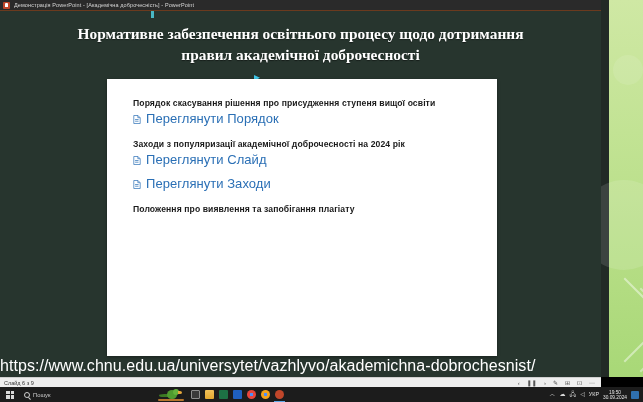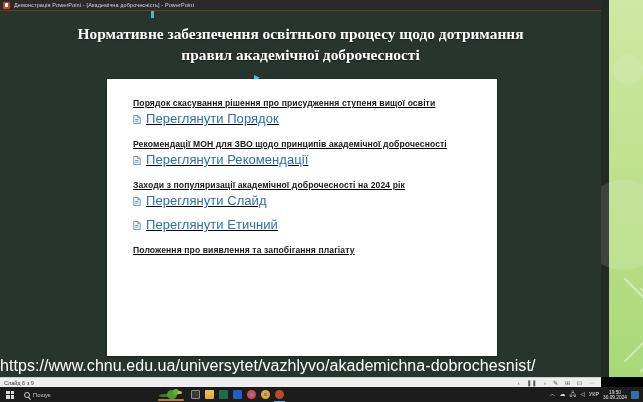--- a/index.html
+++ b/index.html
@@ -119,21 +119,21 @@
   
   .card {
     position: absolute;
     left: 107px; top: 68px;
     width: 390px; height: 277px;
     background: #ffffff;
     box-shadow: 0 1px 3px rgba(0,0,0,0.35);
     padding: 18px 0 0 0;
     overflow: hidden;
   }
-  .doc-list { padding: 0 0 0 26px; text-decoration: underline; }
+  .doc-list { padding: 0 0 0 26px; }
   .doc-item { margin-bottom: 14px; }
   .doc-item:last-child { margin-bottom: 8px; }
   .doc-heading {
     color: #1a1a1a;
     font-size: 8.6px;
     font-weight: bold;
     line-height: 12px;
     letter-spacing: 0.1px;
     margin-bottom: 5px;
   }
@@ -312,32 +312,20 @@
             <svg class="doc-icon" viewBox="0 0 12 14">
               <path d="M1 0.8h6.5L11 4.3V13.2H1z" fill="#ffffff" stroke="#2a6fb5" stroke-width="1.1"></path>
               <path d="M7.3 1v3.2h3.2" fill="none" stroke="#2a6fb5" stroke-width="1.1"></path>
               <rect x="3" y="6.6" width="5.4" height="1.1" fill="#2a6fb5"></rect>
               <rect x="3" y="9" width="5.4" height="1.1" fill="#2a6fb5"></rect>
             </svg>
             <a class="doc-link" href="#">Переглянути Порядок</a>
           </div>
         </div>
 
-        <div class="doc-item">
-          <div class="doc-heading">Рекомендації МОН для ЗВО щодо принципів академічної доброчесності</div>
-          <div class="doc-link-row">
-            <svg class="doc-icon" viewBox="0 0 12 14">
-              <path d="M1 0.8h6.5L11 4.3V13.2H1z" fill="#ffffff" stroke="#2a6fb5" stroke-width="1.1"></path>
-              <path d="M7.3 1v3.2h3.2" fill="none" stroke="#2a6fb5" stroke-width="1.1"></path>
-              <rect x="3" y="6.6" width="5.4" height="1.1" fill="#2a6fb5"></rect>
-              <rect x="3" y="9" width="5.4" height="1.1" fill="#2a6fb5"></rect>
-            </svg>
-            <a class="doc-link" href="#">Переглянути Рекомендації</a>
-          </div>
-        </div>
 
         <div class="doc-item">
           <div class="doc-heading">Заходи з популяризації академічної доброчесності на 2024 рік</div>
           <div class="doc-link-row">
             <svg class="doc-icon" viewBox="0 0 12 14">
               <path d="M1 0.8h6.5L11 4.3V13.2H1z" fill="#ffffff" stroke="#2a6fb5" stroke-width="1.1"></path>
               <path d="M7.3 1v3.2h3.2" fill="none" stroke="#2a6fb5" stroke-width="1.1"></path>
               <rect x="3" y="6.6" width="5.4" height="1.1" fill="#2a6fb5"></rect>
               <rect x="3" y="9" width="5.4" height="1.1" fill="#2a6fb5"></rect>
             </svg>
@@ -347,21 +335,21 @@
 
 
         <div class="doc-item">
           <div class="doc-link-row">
             <svg class="doc-icon" viewBox="0 0 12 14">
               <path d="M1 0.8h6.5L11 4.3V13.2H1z" fill="#ffffff" stroke="#2a6fb5" stroke-width="1.1"></path>
               <path d="M7.3 1v3.2h3.2" fill="none" stroke="#2a6fb5" stroke-width="1.1"></path>
               <rect x="3" y="6.6" width="5.4" height="1.1" fill="#2a6fb5"></rect>
               <rect x="3" y="9" width="5.4" height="1.1" fill="#2a6fb5"></rect>
             </svg>
-            <a class="doc-link" href="#">Переглянути Етичний</a>
+            <a class="doc-link" href="#">Переглянути Заходи</a>
           </div>
         </div>
 
         <div class="doc-item">
           <div class="doc-heading">Положення про виявлення та запобігання плагіату</div>
         </div>
 
       </div>
     </div>
 

